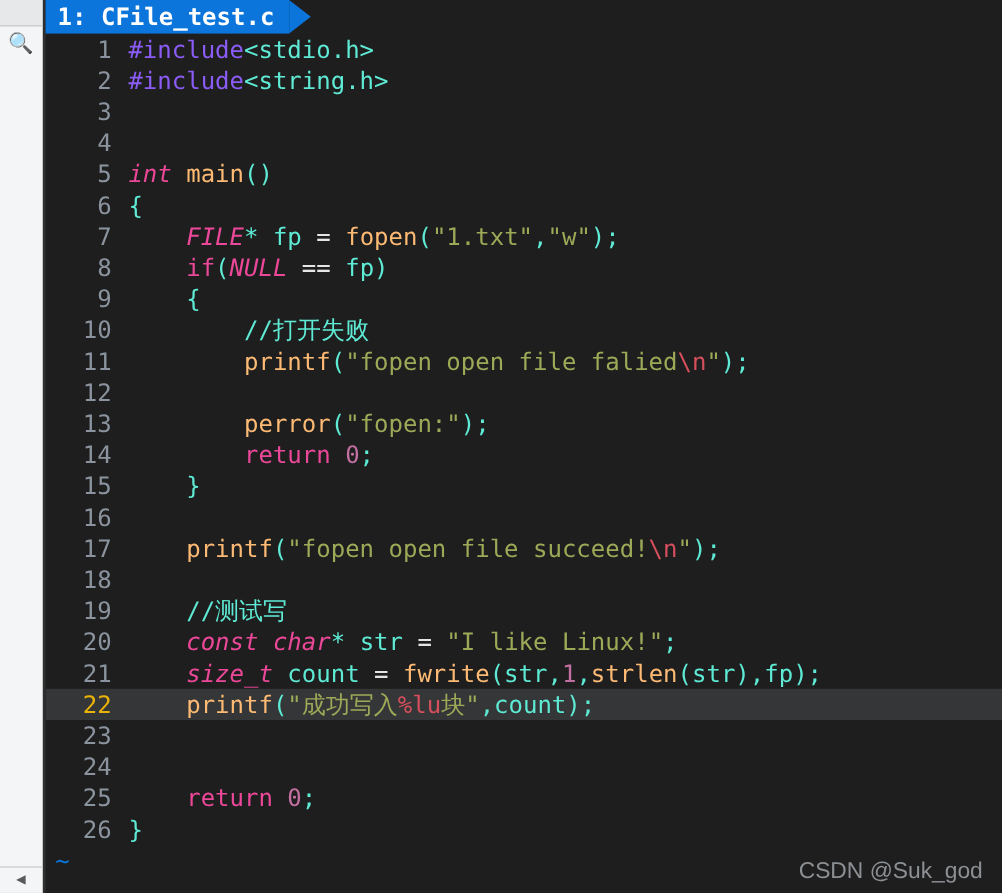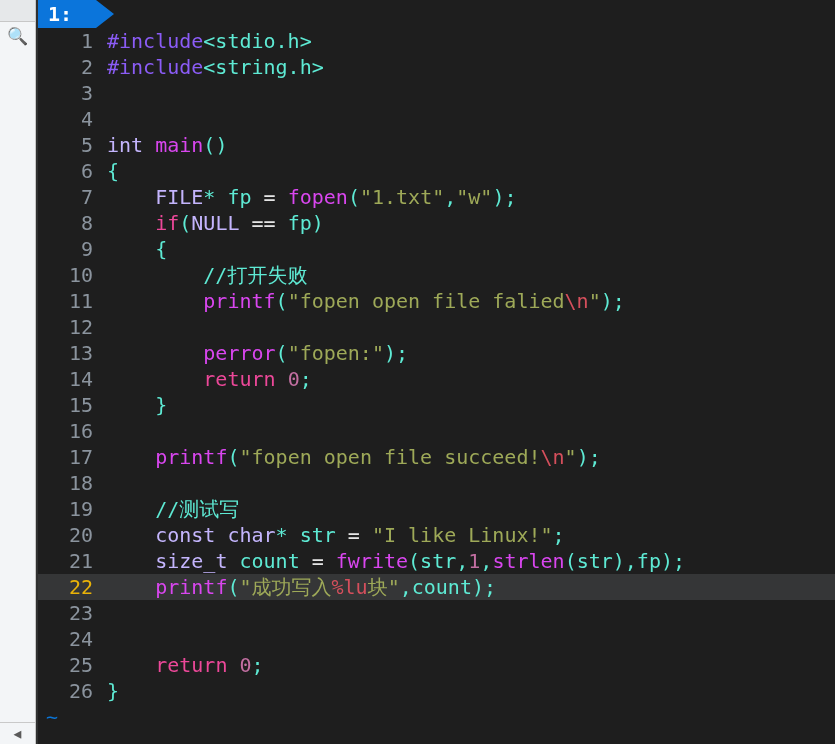--- a/index.html
+++ b/index.html
@@ -111,23 +111,23 @@
     font-size: 20px;
   }
   .ln-active { color: #eab308; }
   .line.active {
     background: #353637;
   }
   .code {
     flex: 1;
     padding-left: 4px;
   }
-  .c-tea   { color: #c4b5fd; }   
+  .c-tea   { color: #ec4899; font-style: italic; }   
   .c-white { color: #5eead4; }
-  .c-func  { color: #d946ef; }   
+  .c-func  { color: #fdba74; }   
   .c-str   { color: #9ea958; }   
   .c-esc   { color: #d54f5c; }   
   .c-num   { color: #c36fa2; }   
   .c-op    { color: #e5e5e5; }
   .c-ret   { color: #ec4899; }   
   .c-cmt   { color: #5eead4; }   
   .c-hash  { color: #8b5cf6; }
   .tilde-line {
     height: 26px;
     color: #0a75d8;
@@ -148,22 +148,23 @@
 <div class="frame">
   <div class="left-strip">
     <div class="left-strip-top"></div>
     <span class="search-icon">🔍</span>
     <div class="arrow-box">◀</div>
   </div>
 
   <div class="editor">
     <div class="tab-bar">
       <div class="tab">
-        <span>1:</span><span>&nbsp;</span>
+        <span>1:</span><span>&nbsp;</span><span>CFile_test.c</span>
       </div>
     </div>
 
     <div class="code-area">
       <div class="code-lines" id="code-lines"><div class="line"><span class="ln">1</span><span class="code"><span class="c-hash">#include</span><span class="c-white">&lt;stdio.h&gt;</span></span></div><div class="line"><span class="ln">2</span><span class="code"><span class="c-hash">#include</span><span class="c-white">&lt;string.h&gt;</span></span></div><div class="line"><span class="ln">3</span><span class="code"></span></div><div class="line"><span class="ln">4</span><span class="code"></span></div><div class="line"><span class="ln">5</span><span class="code"><span class="c-tea">int </span><span class="c-func">main</span><span class="c-white">()</span></span></div><div class="line"><span class="ln">6</span><span class="code"><span class="c-white">{</span></span></div><div class="line"><span class="ln">7</span><span class="code"><span class="c-white">    </span><span class="c-tea">FILE</span><span class="c-white">* fp </span><span class="c-op">=</span><span class="c-white"> </span><span class="c-func">fopen</span><span class="c-white">(</span><span class="c-str">"1.txt"</span><span class="c-white">,</span><span class="c-str">"w"</span><span class="c-white">);</span></span></div><div class="line"><span class="ln">8</span><span class="code"><span class="c-white">    </span><span class="c-ret">if</span><span class="c-white">(</span><span class="c-tea">NULL</span><span class="c-white"> </span><span class="c-op">==</span><span class="c-white"> fp)</span></span></div><div class="line"><span class="ln">9</span><span class="code"><span class="c-white">    {</span></span></div><div class="line"><span class="ln">10</span><span class="code"><span class="c-white">        </span><span class="c-cmt">//打开失败</span></span></div><div class="line"><span class="ln">11</span><span class="code"><span class="c-white">        </span><span class="c-func">printf</span><span class="c-white">(</span><span class="c-str">"fopen open file falied</span><span class="c-esc">\n</span><span class="c-str">"</span><span class="c-white">);</span></span></div><div class="line"><span class="ln">12</span><span class="code"></span></div><div class="line"><span class="ln">13</span><span class="code"><span class="c-white">        </span><span class="c-func">perror</span><span class="c-white">(</span><span class="c-str">"fopen:"</span><span class="c-white">);</span></span></div><div class="line"><span class="ln">14</span><span class="code"><span class="c-white">        </span><span class="c-ret">return</span><span class="c-white"> </span><span class="c-num">0</span><span class="c-white">;</span></span></div><div class="line"><span class="ln">15</span><span class="code"><span class="c-white">    }</span></span></div><div class="line"><span class="ln">16</span><span class="code"></span></div><div class="line"><span class="ln">17</span><span class="code"><span class="c-white">    </span><span class="c-func">printf</span><span class="c-white">(</span><span class="c-str">"fopen open file succeed!</span><span class="c-esc">\n</span><span class="c-str">"</span><span class="c-white">);</span></span></div><div class="line"><span class="ln">18</span><span class="code"></span></div><div class="line"><span class="ln">19</span><span class="code"><span class="c-white">    </span><span class="c-cmt">//测试写</span></span></div><div class="line"><span class="ln">20</span><span class="code"><span class="c-white">    </span><span class="c-tea">const</span><span class="c-white"> </span><span class="c-tea">char</span><span class="c-white">* str </span><span class="c-op">=</span><span class="c-white"> </span><span class="c-str">"I like Linux!"</span><span class="c-white">;</span></span></div><div class="line"><span class="ln">21</span><span class="code"><span class="c-white">    </span><span class="c-tea">size_t</span><span class="c-white"> count </span><span class="c-op">=</span><span class="c-white"> </span><span class="c-func">fwrite</span><span class="c-white">(str,</span><span class="c-num">1</span><span class="c-white">,</span><span class="c-func">strlen</span><span class="c-white">(str),fp);</span></span></div><div class="line active"><span class="ln ln-active">22</span><span class="code"><span class="c-white">    </span><span class="c-func">printf</span><span class="c-white">(</span><span class="c-str">"成功写入</span><span class="c-esc">%lu</span><span class="c-str">块"</span><span class="c-white">,count);</span></span></div><div class="line"><span class="ln">23</span><span class="code"></span></div><div class="line"><span class="ln">24</span><span class="code"></span></div><div class="line"><span class="ln">25</span><span class="code"><span class="c-white">    </span><span class="c-ret">return</span><span class="c-white"> </span><span class="c-num">0</span><span class="c-white">;</span></span></div><div class="line"><span class="ln">26</span><span class="code"><span class="c-white">}</span></span></div><div class="tilde-line">~</div></div>
     </div>
 
+    <div class="watermark">CSDN @Suk_god</div>
   </div>
 </div>
 
 </body></html>

